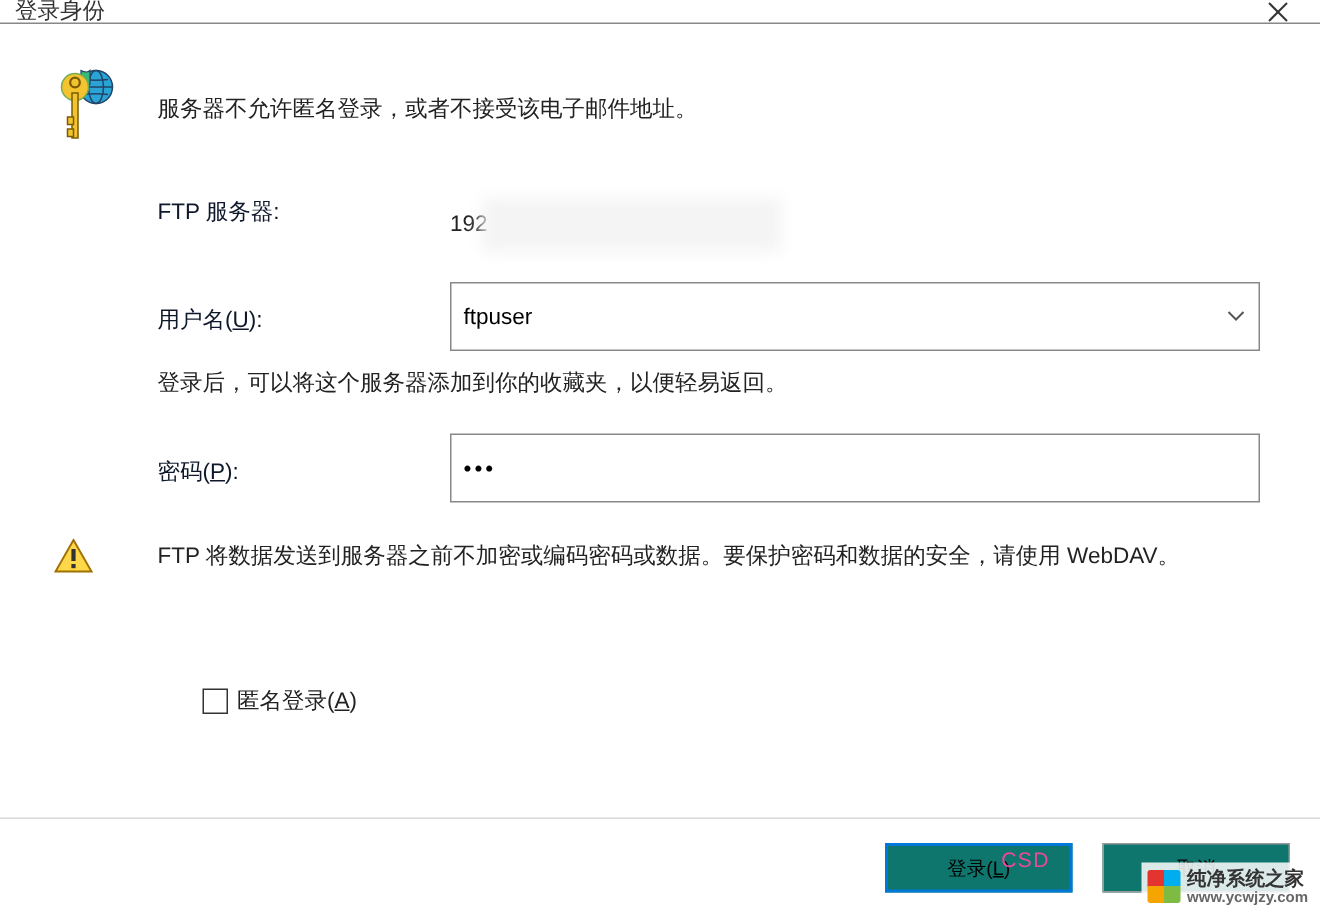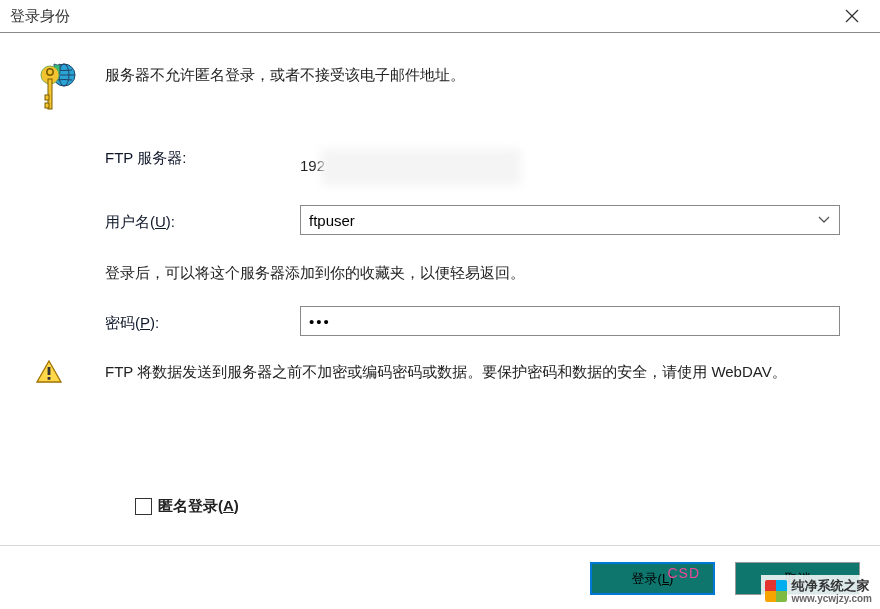--- a/index.html
+++ b/index.html
@@ -6,21 +6,21 @@
     body {
       font-family: "Microsoft YaHei", "SimSun", sans-serif;
       font-size: 15px;
       background: #fff;
       width: 880px;
       height: 609px;
       overflow: hidden;
       position: relative;
     }
     .titlebar {
-      height: 33px;
+      height: 16px;
       border-bottom: 1px solid #888;
       display: flex;
       align-items: center;
       padding: 0 8px 0 10px;
       justify-content: space-between;
       color: #333;
     }
     .titlebar-title { font-size: 15px; }
     .close-btn {
       width: 40px; height: 30px;
@@ -28,21 +28,21 @@
       cursor: pointer;
       font-size: 18px;
     }
     .content {
       padding: 28px 30px 0 30px;
       position: relative;
     }
     .row {
       display: flex;
       align-items: flex-start;
-      margin-bottom: 24px;
+      margin-bottom: 8px;
     }
     .icon-cell {
       width: 75px;
       flex-shrink: 0;
       display: flex;
       justify-content: flex-start;
       padding-left: 0;
     }
     .icon-cell.small { padding-top: 2px; }
     .label-cell {
@@ -59,21 +59,21 @@
       padding-top: 4px;
     }
     .text-cell {
       flex: 1;
       color: #222;
       font-size: 15px;
       line-height: 1.8;
     }
     .input-field {
       width: 540px;
-      height: 30px;
+      height: 46px;
       border: 1px solid #888;
       font-family: inherit;
       font-size: 15px;
       padding: 0 8px;
       background: #fff;
     }
     .combo {
       position: relative;
       width: 540px;
     }
@@ -91,22 +91,21 @@
       width: 200px; height: 36px;
       background: #f4f4f4;
       filter: blur(5px);
       vertical-align: middle;
       margin-left: -4px;
     }
     .checkbox-row {
       display: flex;
       align-items: flex-start;
       padding-left: 105px;
-      margin-top: 112px;
-      font-weight: bold;
+      margin-top: 74px;
     }
     .checkbox-item {
       display: flex;
       align-items: center;
       font-size: 15px;
       color: #222;
       cursor: pointer;
     }
     .chk {
       width: 17px; height: 17px;
@@ -198,21 +197,21 @@
   <div class="close-btn">
     <svg width="14" height="14" viewBox="0 0 14 14">
       <line x1="1" y1="1" x2="13" y2="13" stroke="#333" stroke-width="1.3"></line>
       <line x1="13" y1="1" x2="1" y2="13" stroke="#333" stroke-width="1.3"></line>
     </svg>
   </div>
 </div>
 
 <div class="content">
 
-  <div class="row" style="margin-bottom:28px;">
+  <div class="row" style="margin-bottom:28px;align-items:center;">
     <div class="icon-cell">
       <svg width="52" height="56" viewBox="0 0 52 56">
         <circle cx="34" cy="14" r="11" fill="#2aa3d6" stroke="#246" stroke-width="1"></circle>
         <ellipse cx="34" cy="14" rx="5" ry="11" fill="none" stroke="#246" stroke-width="1"></ellipse>
         <line x1="23" y1="14" x2="45" y2="14" stroke="#246" stroke-width="1"></line>
         <path d="M26 9 Q34 10 42 9" fill="none" stroke="#246" stroke-width="1"></path>
         <path d="M26 19 Q34 18 42 19" fill="none" stroke="#246" stroke-width="1"></path>
         <path d="M24 3 Q28 5 30 3 L30 12 Q28 14 24 12 Z" fill="#3b7" stroke="#246" stroke-width="0.8"></path>
         <circle cx="20" cy="14" r="9" fill="#f4c430" stroke="#7a5" stroke-width="1"></circle>
         <circle cx="20" cy="11" r="3.2" fill="none" stroke="#7a5c00" stroke-width="1.5"></circle>

